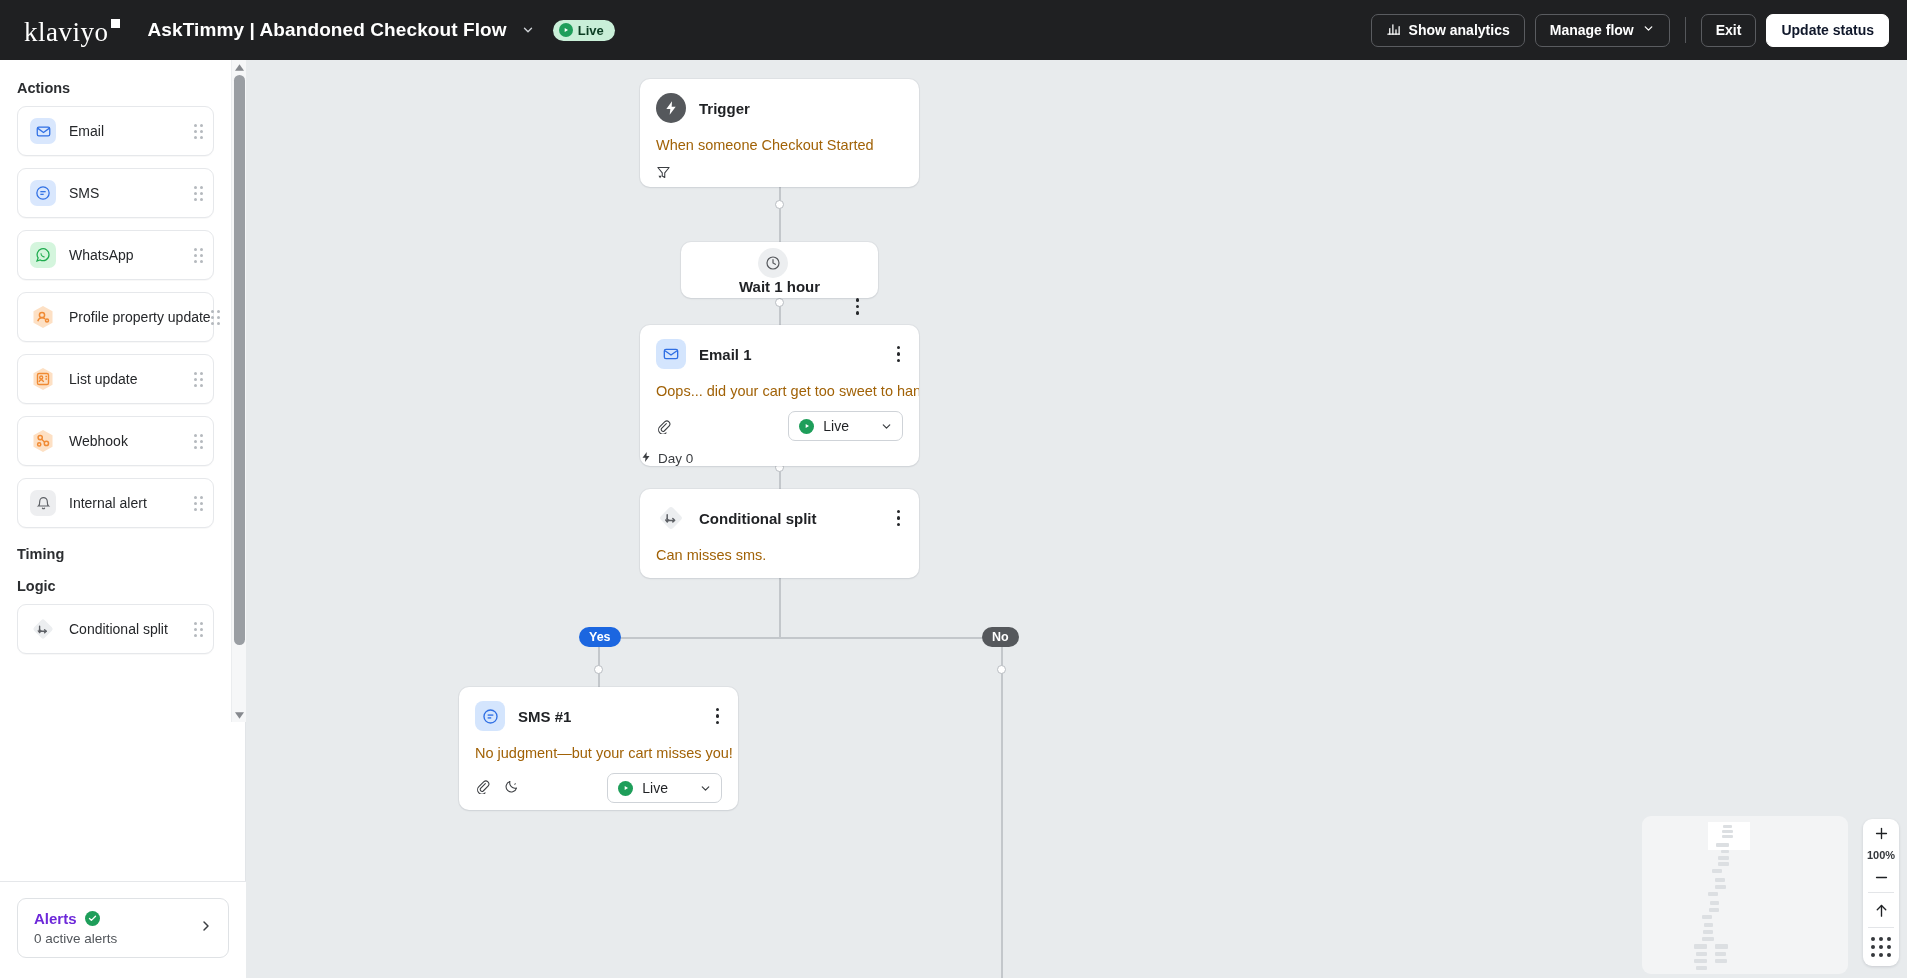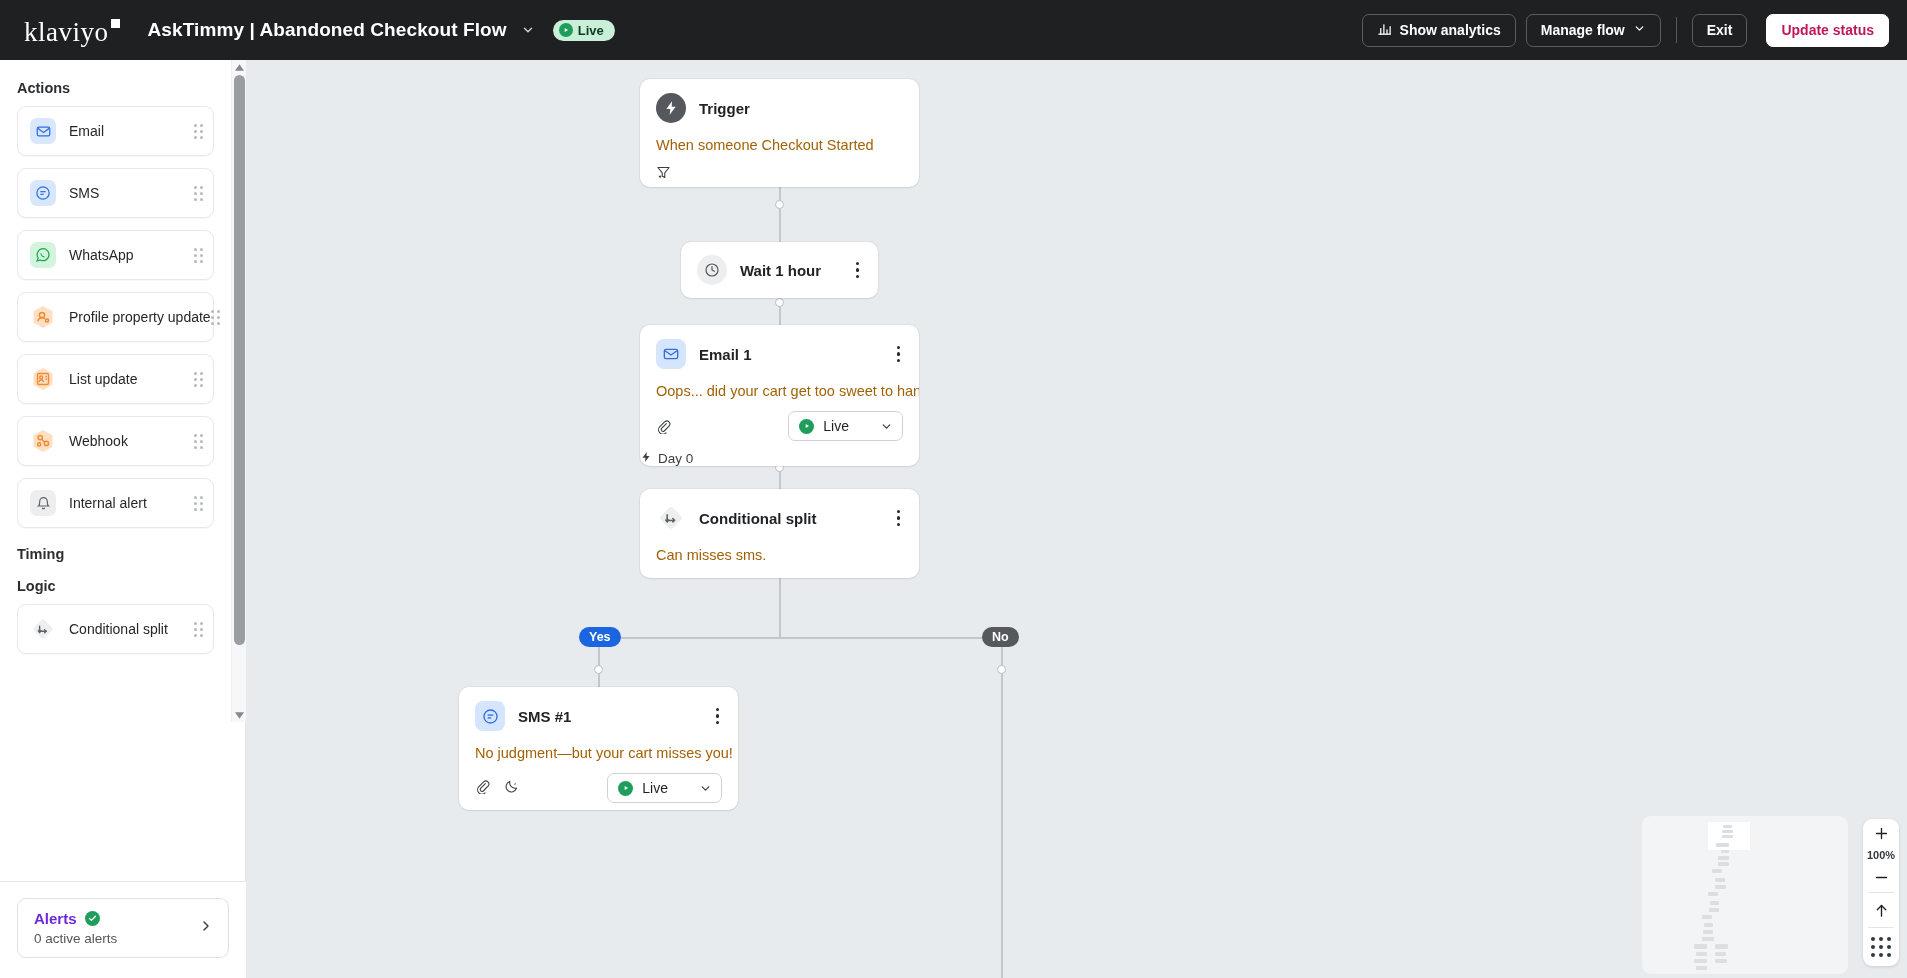--- a/index.html
+++ b/index.html
@@ -40,21 +40,21 @@
     display: flex; align-items: center; justify-content: center;
   }
   .live-dot-wrap svg { display:block; }
   .topbar-right { margin-left: auto; display: flex; align-items: center; gap: 10px; }
   .tb-btn {
     height: 33px; border: 1px solid #5a5c60; border-radius: 7px;
     background: transparent; color: #fff; font-size: 14px; font-weight: 600;
     display: flex; align-items: center; gap: 8px; padding: 0 14px;
     cursor: pointer; white-space: nowrap; font-family: "Liberation Sans", sans-serif;
   }
-  .tb-btn.primary { background: #fff; color: #be185d; border-color: #fff; margin-left: 9px; }
+  .tb-btn.primary { background: #fff; color: #0f172a; border-color: #fff; }
   .tb-divider { width: 1px; height: 26px; background: #55575b; margin: 0 5px; }
 
   
   .sidebar {
     position: absolute; top: 60px; left: 0; width: 246px; height: 918px;
     background: #ffffff; border-right: 1px solid #e2e5e8; z-index: 30;
   }
   .sb-scroll {
     position: absolute; top: 0; left: 0; width: 231px; height: 662px;
     padding: 14px 0 0 0; overflow: hidden;
@@ -485,21 +485,21 @@
       <span class="foot-icons">
         <svg width="15" height="15" viewBox="0 0 24 24" fill="none" stroke="currentColor" stroke-width="1.7" stroke-linecap="round" stroke-linejoin="round">
             <polygon points="3,4 21,4 14,12.5 14,20 10,17.5 10,12.5"></polygon>
             <polygon points="4,17 9,17 6.5,21" fill="currentColor" stroke="none"></polygon>
           </svg>
       </span>
     </div>
   </div>
 
   <div class="node" style="left:435px; top:182px; width:197px; height:56px;">
-    <div class="node-head" style="padding-top:13px;">
+    <div class="node-head" style="padding-top:6px;flex-direction:column;">
       <span class="node-icon circ-grey">
         <svg width="16" height="16" viewBox="0 0 24 24" fill="none" stroke="currentColor" stroke-width="1.8" stroke-linecap="round">
             <circle cx="12" cy="12" r="9"></circle>
             <polyline points="12,7 12,12 15.5,14"></polyline>
           </svg>
       </span>
       <span class="node-title">Wait 1 hour</span>
       <span class="node-kebab">
           <i></i>
           <i></i>

